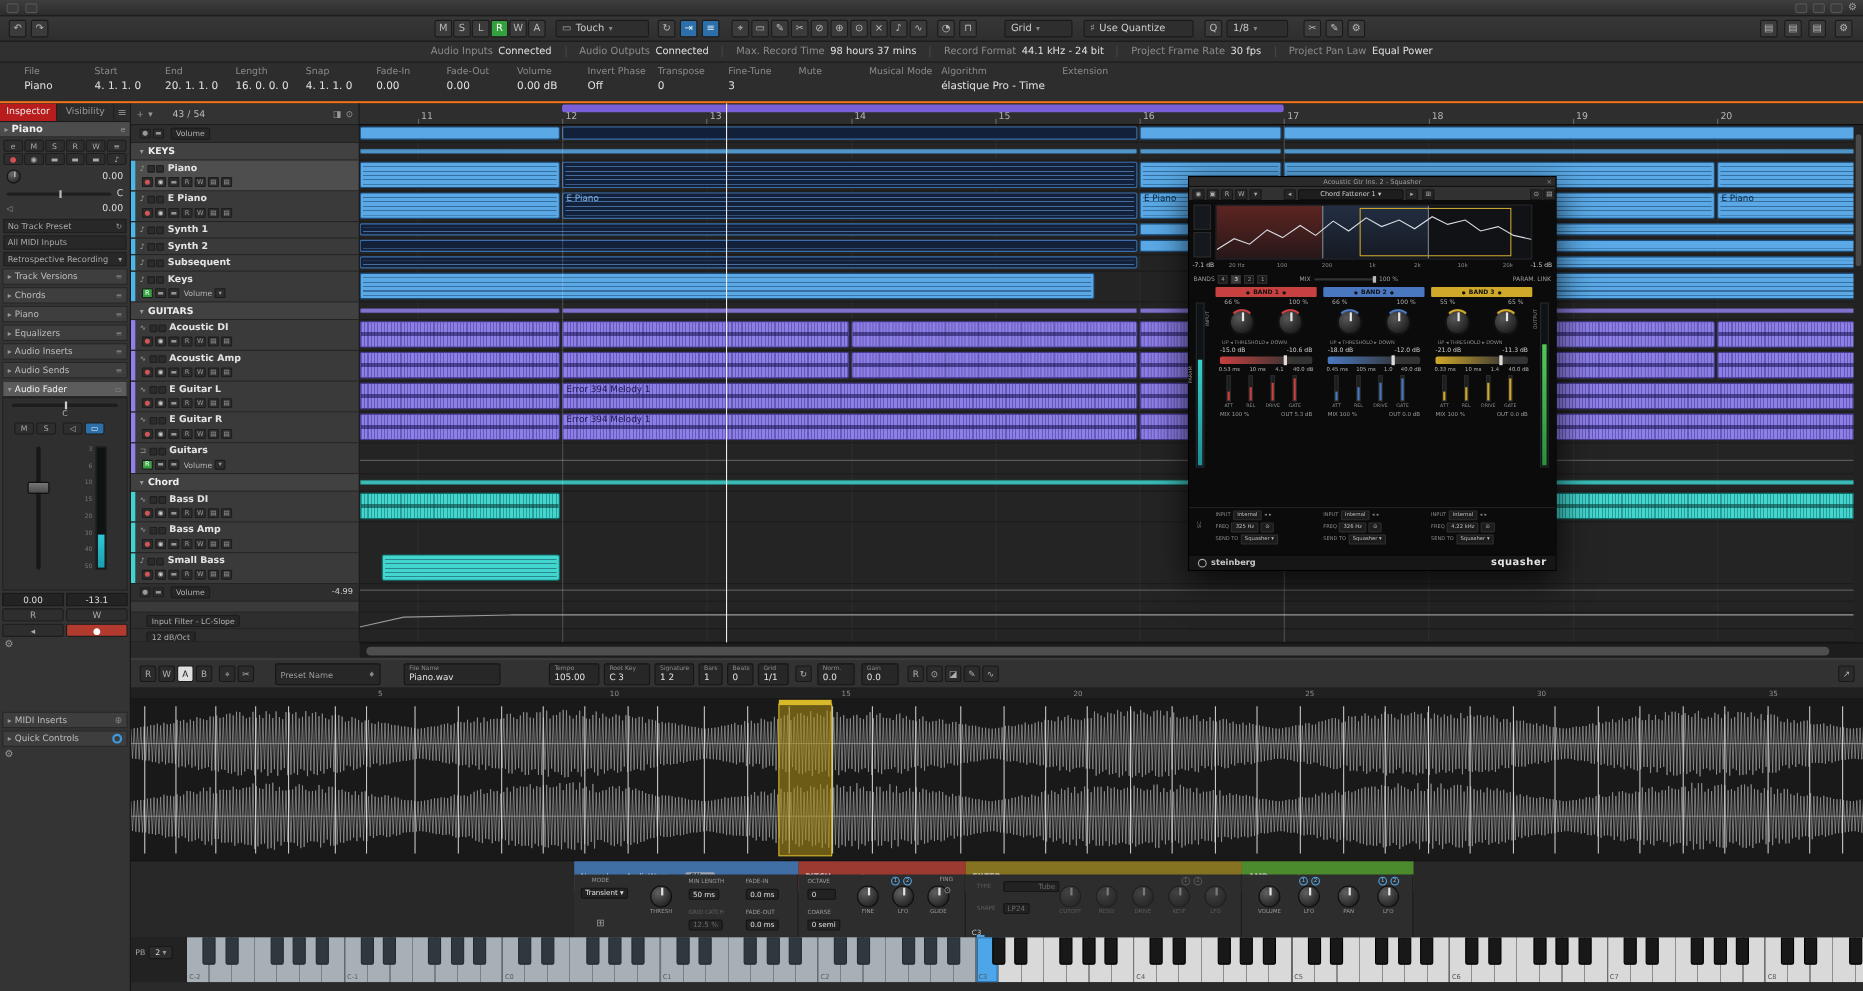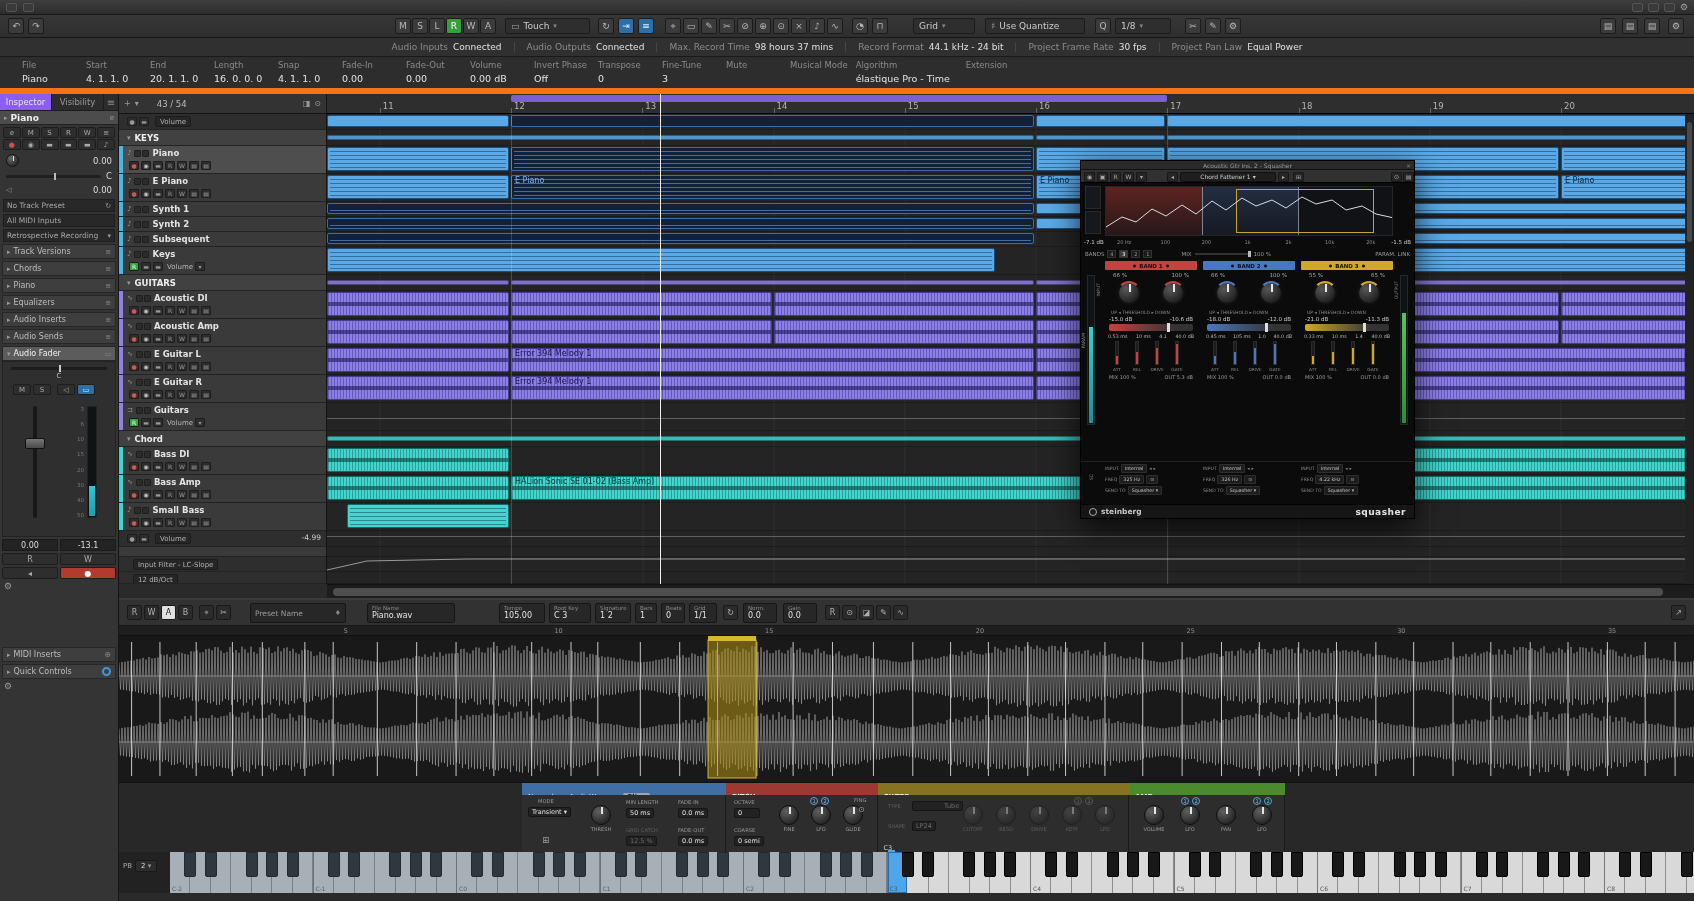--- a/index.html
+++ b/index.html
@@ -20,30 +20,30 @@
   .dd .car{color:#888;font-size:7px;}
 
   
   #statusbar{position:absolute;left:0;top:38px;width:100%;height:19px;background:#303030;border-bottom:1px solid #191919;display:flex;align-items:center;justify-content:center;gap:0;}
   .st-item{display:flex;gap:5px;padding:0 12px;border-right:1px solid #454545;font-size:9px;}
   .st-item:last-child{border-right:none;}
   .st-label{color:#8b8b8b;}
   .st-value{color:#e0e0e0;}
 
   
-  #infoline{position:absolute;left:0;top:57px;width:100%;height:37px;background:#2d2d2d;border-bottom:6px solid #f97316;display:flex;padding-left:18px;}
+  #infoline{position:absolute;left:0;top:57px;width:100%;height:37px;background:#2d2d2d;border-bottom:2px solid #f97316;display:flex;padding-left:18px;}
   .if-col{min-width:64px;padding:3px 4px;}
   .if-label{font-size:8.5px;color:#8a8a8a;white-space:nowrap;}
   .if-value{font-size:9.5px;color:#e2e2e2;margin-top:3px;white-space:nowrap;}
 
   
   #leftpanel{position:absolute;left:0;top:94px;width:119px;bottom:0;background:#343434;border-right:1px solid #151515;overflow:hidden;}
   .itabs{display:flex;height:17px;border-bottom:1px solid #1c1c1c;}
   .itab{flex:1;display:flex;align-items:center;justify-content:center;font-size:8.5px;color:#9a9a9a;background:#2c2c2c;border-right:1px solid #1c1c1c;}
-  .itab.active{background:#8b5cf6;color:#e8e8e8;}
+  .itab.active{background:#b91c1c;color:#e8e8e8;}
   .itab-menu{width:14px;display:flex;align-items:center;justify-content:center;color:#888;background:#2c2c2c;}
   .ithead{height:14px;background:#4c4c4c;display:flex;align-items:center;gap:3px;padding:0 4px;border-bottom:1px solid #222;}
   .ithead .tname{font-size:9px;color:#f0f0f0;font-weight:bold;flex:1;}
   .dim{color:#999;font-size:7px;}
   .btngrid{display:grid;grid-template-columns:repeat(6,1fr);gap:1px;padding:2px 3px;}
   .mini{height:11px;background:#2e2e2e;border:1px solid #1d1d1d;border-radius:2px;color:#aaa;font-size:7px;display:flex;align-items:center;justify-content:center;}
   .mini.rec{color:#d05050;}
   .kn-row{display:flex;align-items:center;gap:5px;padding:2px 6px;}
   .knob-s{width:13px;height:13px;border-radius:50%;background:radial-gradient(circle at 35% 30%,#6a6a6a,#2b2b2b 75%);border:1px solid #141414;position:relative;}
   .knob-s:after{content:'';position:absolute;left:50%;top:1px;width:1px;height:5px;background:#ddd;}
@@ -930,25 +930,20 @@
       </div>
       <div class="arow" style="top: 289px; height: 28px;">
         <div class="hline" style="top: 15px;"></div>
       </div>
       <div class="arow" style="top: 317px; height: 16px;">
         <div class="fseg" style="left: 0.25px; width: 838px; background: rgb(63, 212, 207); border: 1px solid rgba(0, 0, 0, 0.4);"></div>
         <div class="fseg" style="left: 840.25px; width: 529.562px; background: rgb(63, 212, 207); border: 1px solid rgba(0, 0, 0, 0.4);"></div>
       </div>
       <div class="arow" style="top: 333px; height: 28px;">
         <div class="clip c-teal tx-wave" style="left: 0.25px; width: 181.75px;"></div>
-        <div class="clip c-teal tx-wave" style="left: 840.25px; width: 529.562px;"></div>
-      </div>
-      <div class="arow" style="top: 361px; height: 28px;">
-        <div class="clip c-teal tx-wave" style="left: 0.25px; width: 181.75px;"></div>
-        <div class="clip c-teal tx-wave" style="left: 184px; width: 654.25px;"><span style="position: relative; z-index: 2;">HALion Sonic SE 01-02 (Bass Amp)</span></div>
         <div class="clip c-teal tx-wave" style="left: 840.25px; width: 529.562px;"></div>
       </div>
       <div class="arow" style="top: 389px; height: 28px;">
         <div class="clip c-teal tx-notes" style="left: 19.9375px; width: 162.062px;"></div>
       </div>
       <div class="arow" style="top: 417px; height: 16px;">
         <div class="hline" style="top: 5px;"></div>
       </div>
       <div class="arow" style="top: 433px; height: 10px;"></div>
       <div class="arow" style="top: 443px; height: 15px;">

